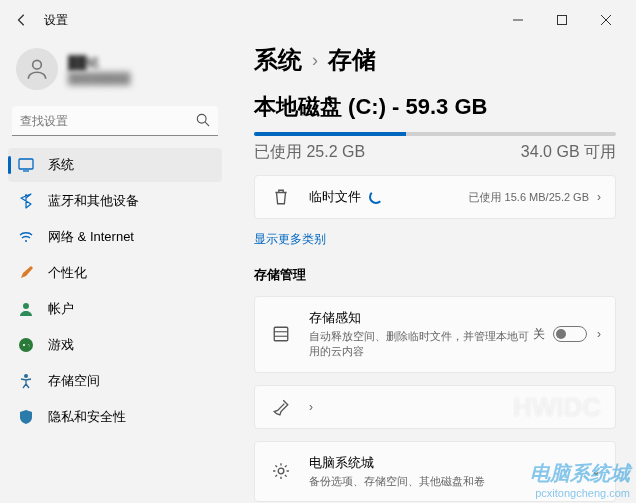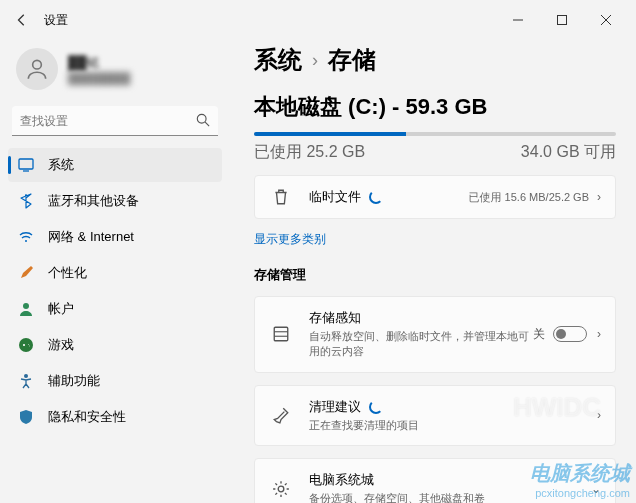--- a/index.html
+++ b/index.html
@@ -166,21 +166,21 @@
           </span>
         <span>游戏</span>
       </div>
       <div class="nav-item">
         <span class="nav-icon">
             <svg width="16" height="16" viewBox="0 0 16 16">
               <circle cx="8" cy="3" r="2" fill="#2a6a9a"></circle>
               <path d="M3 6l5 1 5-1M8 7v4l-3 4M8 11l3 4" stroke="#2a6a9a" fill="none" stroke-width="1.3"></path>
             </svg>
           </span>
-        <span>辅助功能</span>
+        <span>存储空间</span>
       </div>
       <div class="nav-item">
         <span class="nav-icon">
             <svg width="16" height="16" viewBox="0 0 16 16">
               <path d="M8 1l6 2v5c0 4-3 6-6 7-3-1-6-3-6-7V3l6-2z" fill="#2a7aaa"></path>
             </svg>
           </span>
         <span>隐私和安全性</span>
       </div>
 
@@ -243,27 +243,20 @@
       </div>
       <span class="chev">›</span>
     </div>
 
     <div class="card">
       <div class="card-icon">
         <svg width="18" height="18" viewBox="0 0 16 16">
             <path d="M10 2l4 4-6 6-1 3-3-1-2-2 3-1 6-6" stroke="#555" fill="none" stroke-width="1.2"></path>
           </svg>
       </div>
-      <div class="card-body">
-        <div class="card-title">
-          <span>清理建议</span>
-          <span class="spinner"></span>
-        </div>
-        <div class="card-sub">正在查找要清理的项目</div>
-      </div>
       <span class="chev">›</span>
     </div>
 
     <div class="card">
       <div class="card-icon">
         <svg width="18" height="18" viewBox="0 0 16 16">
             <circle cx="8" cy="8" r="2.5" stroke="#555" fill="none" stroke-width="1.2"></circle>
             <path d="M8 1v2M8 13v2M1 8h2M13 8h2M3 3l1.5 1.5M11.5 11.5L13 13M13 3l-1.5 1.5M4.5 11.5L3 13" stroke="#555" stroke-width="1.2"></path>
           </svg>
       </div>

